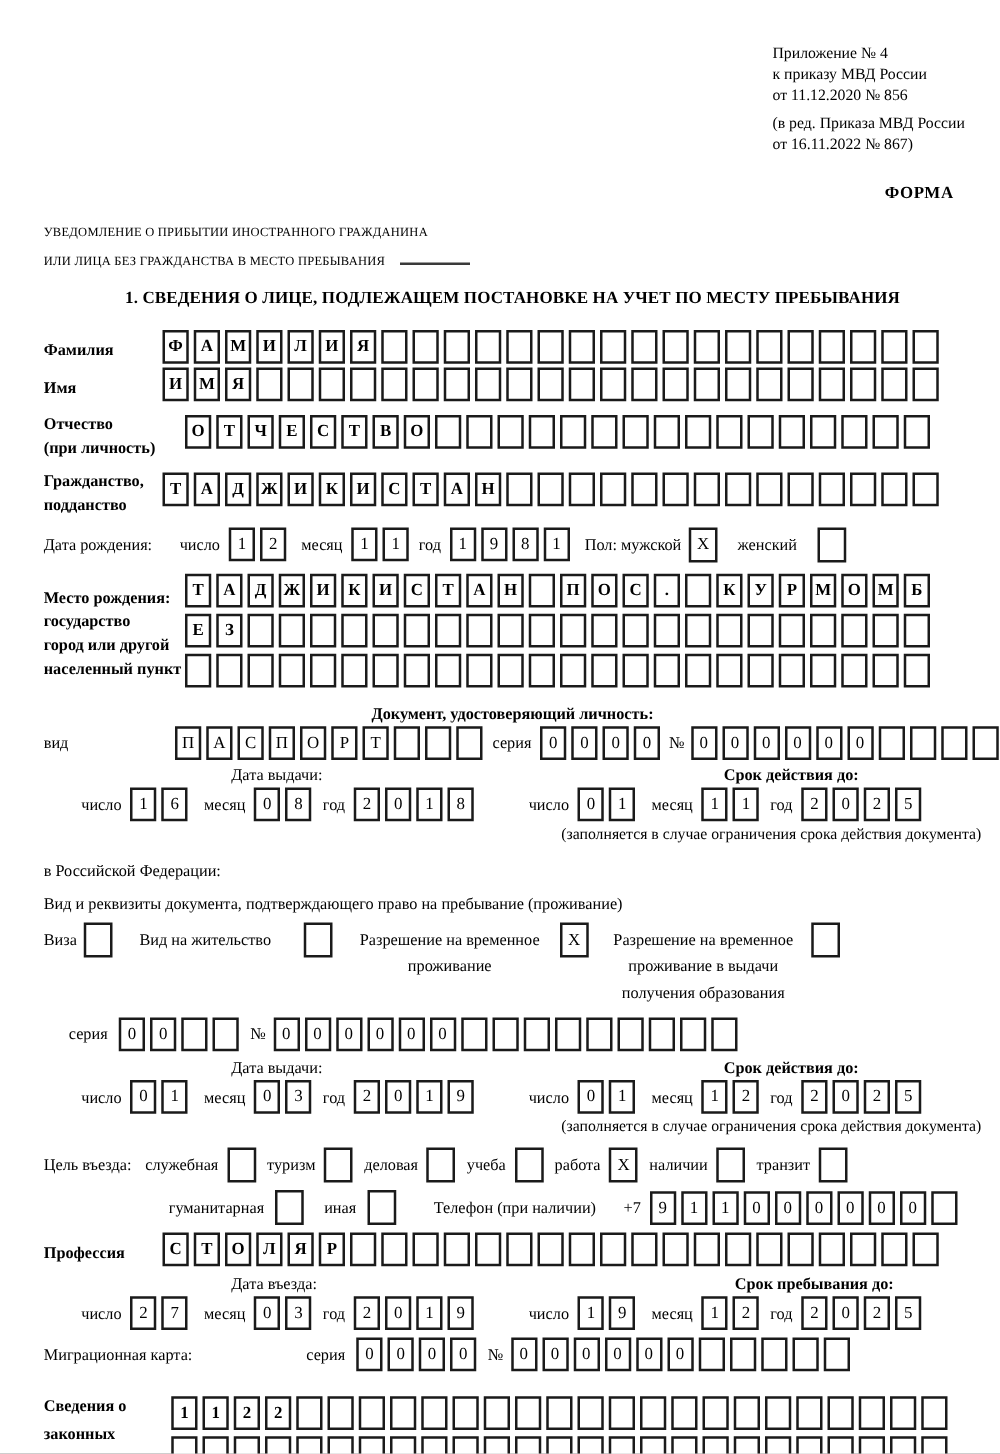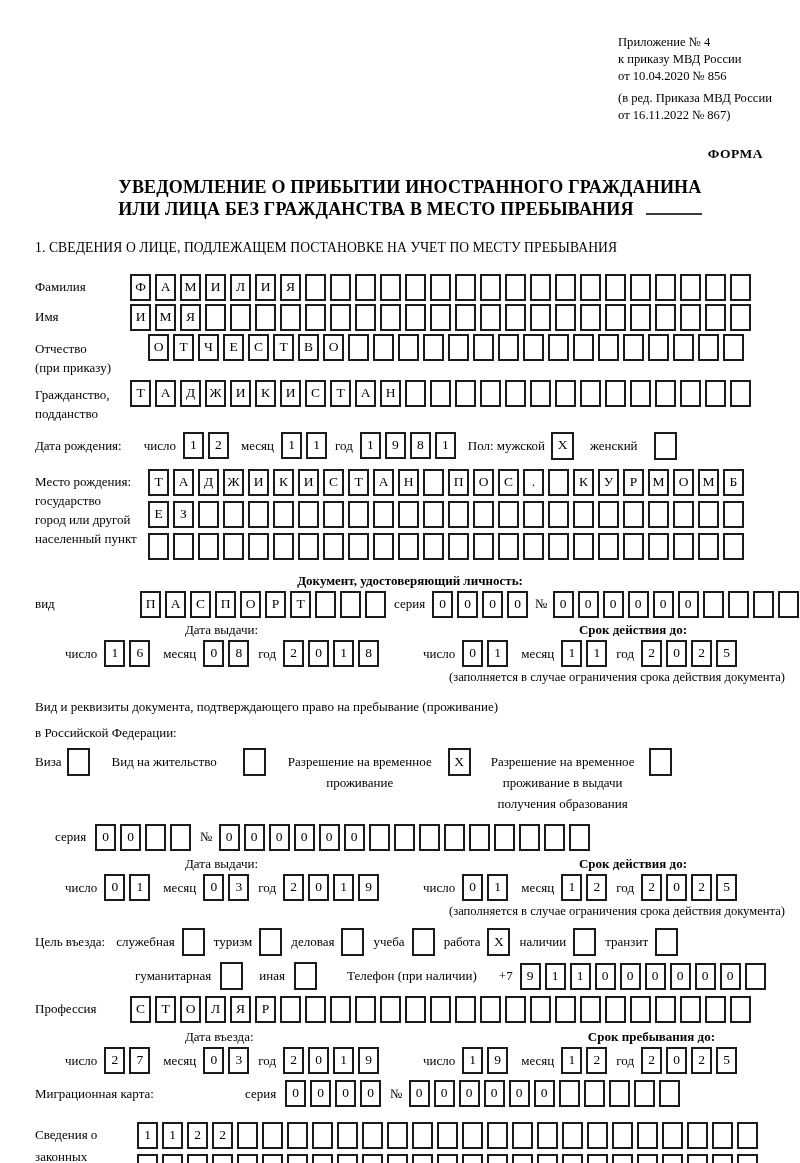--- a/index.html
+++ b/index.html
@@ -8,25 +8,25 @@
     margin:0 auto;background:#fff;color:#000;
     padding:34px 15px 10px 35px;
     font-family:"Liberation Serif","DejaVu Serif",serif;
     font-size:13px;line-height:1.25;overflow:hidden;position:relative;
   }
   
   .appendix{margin-left:583px;font-size:12.6px;line-height:17px;}
   .appendix .grp2{margin-top:5px;}
   .forma{font-weight:bold;text-align:right;padding-right:22px;margin-top:22px;font-size:13.5px;letter-spacing:.5px;}
   
-  .title{text-align:center;font-weight:bold;font-size:18px;line-height:22px;margin-top:13px;letter-spacing:.2px;}
+  .title{text-align:left;font-weight:normal;font-size:10px;line-height:22px;margin-top:13px;letter-spacing:.2px;}
   .blank-line{display:inline-block;width:56px;border-bottom:2px solid #3a3a3a;margin-left:12px;height:12px;}
-  .section-heading{font-weight:normal;font-size:13.6px;margin:20px 0 17px 0;letter-spacing:.1px;}
+  .section-heading{font-weight:bold;font-size:13.6px;text-align:center;margin:9px 0 17px 0;letter-spacing:.1px;}
   
-  .row{display:flex;align-items:flex-start;margin-bottom:3px;}
+  .row{display:flex;align-items:center;margin-bottom:3px;font-weight:bold;}
   .lbl{flex:none;padding-top:5px;}
   .stack div{line-height:19px;}
   .w95{width:95px}.w113{width:113px}.w102{width:102px}
   .cells{display:flex;gap:4px;flex:none;}
   .cell{
     box-sizing:content-box;width:17px;height:23px;border:2px solid #1a1a1a;
     display:flex;align-items:center;justify-content:center;
     font-size:13.5px;flex:none;background:#fff;
   }
   .cbox .cell{width:19px;height:24px;}
@@ -50,21 +50,21 @@
   .doc-heading{font-weight:bold;text-align:center;margin:3px 0 2px 0;}
 </style>
 </head>
 <body>
 
 <div class="page">
 
   <div class="appendix">
     <div>Приложение № 4</div>
     <div>к приказу МВД России</div>
-    <div>от 10.04.2020 № 856</div>
+    <div>от 11.12.2020 № 856</div>
     <div class="grp2">(в ред. Приказа МВД России</div>
     <div>от 16.11.2022 № 867)</div>
   </div>
 
   <div class="forma">ФОРМА</div>
 
   <div class="title">
     <div>УВЕДОМЛЕНИЕ О ПРИБЫТИИ ИНОСТРАННОГО ГРАЖДАНИНА</div>
     <div>
       <span>ИЛИ ЛИЦА БЕЗ ГРАЖДАНСТВА В МЕСТО ПРЕБЫВАНИЯ</span><span class="blank-line"></span>
@@ -131,21 +131,21 @@
         <span class="cell"></span>
         <span class="cell"></span>
         <span class="cell"></span>
         <span class="cell"></span>
       </div>
   </div>
 
   <div class="row">
     <div class="lbl w113 stack">
       <div>Отчество</div>
-      <div>(при приказу)</div>
+      <div>(при личность)</div>
     </div>
     <div class="cells">
         <span class="cell">О</span>
         <span class="cell">Т</span>
         <span class="cell">Ч</span>
         <span class="cell">Е</span>
         <span class="cell">С</span>
         <span class="cell">Т</span>
         <span class="cell">В</span>
         <span class="cell">О</span>
@@ -403,22 +403,22 @@
           <span class="cell">2</span>
           <span class="cell">0</span>
           <span class="cell">2</span>
           <span class="cell">5</span>
         </div>
     </div>
   </div>
   <div class="note">(заполняется в случае ограничения срока действия документа)</div>
 
   <div class="freetext">
+    <div>в Российской Федерации:</div>
     <div>Вид и реквизиты документа, подтверждающего право на пребывание (проживание)</div>
-    <div>в Российской Федерации:</div>
   </div>
 
   <div class="visa-row">
     <div class="visa-item">
       <span class="vl">Виза</span>
       <div class="cells cbox" style="margin-left:5px">
           <span class="cell"></span>
         </div>
     </div>
     <div class="visa-item" style="margin-left:22px">

